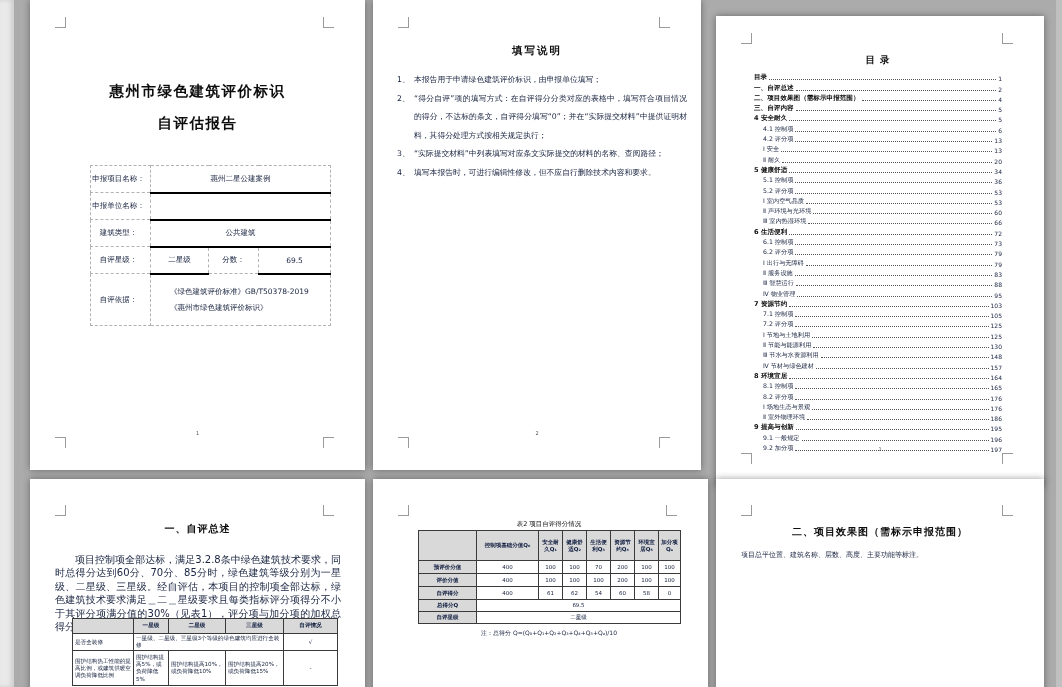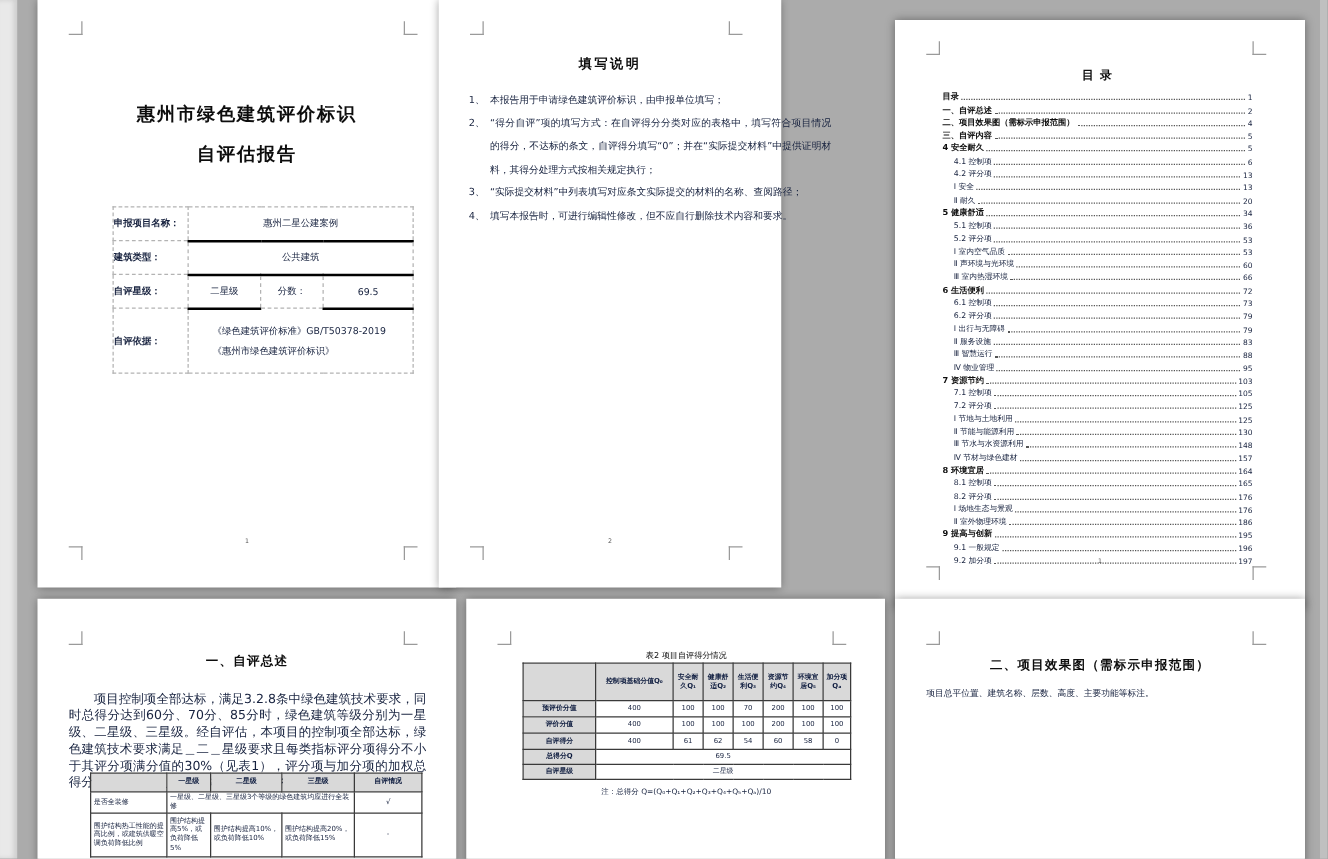--- a/index.html
+++ b/index.html
@@ -3,39 +3,39 @@
 <meta charset="utf-8">
 <style>
   *{margin:0;padding:0;box-sizing:border-box;}
   html,body{width:1062px;height:687px;overflow:hidden;}
   body{font-family:"DejaVu Sans","Liberation Sans",sans-serif;background:#ababab;}
   #canvas{position:absolute;left:0;top:0;width:1062px;height:687px;background:#ababab;overflow:hidden;}
   .left-strip{position:absolute;left:0;top:0;width:14px;height:687px;background:#e9e9e9;box-shadow:inset -3px 0 4px rgba(0,0,0,.12);}
   .right-strip{position:absolute;right:0;top:0;width:6px;height:687px;background:#cfcfcf;opacity:.6;}
   .page{position:absolute;background:#fff;box-shadow:0 0 7px rgba(0,0,0,.40);color:#141414;}
   .p1{left:30px;top:0;width:335px;height:470px;}
-  .p2{left:351px;top:0;width:274px;height:470px;}
+  .p2{left:373px;top:0;width:328px;height:470px;}
   .p3{left:716px;top:0;width:328px;height:470px;margin-top:16px;}
   .p4{left:30px;top:479px;width:335px;height:470px;}
   .p5{left:373px;top:479px;width:335px;height:470px;}
   .p6{left:716px;top:479px;width:328px;height:470px;}
   .crop{position:absolute;width:11px;height:11px;}
   .crop.tl{left:25px;top:17px;border-right:1px solid #9a9a9a;border-bottom:1px solid #9a9a9a;}
   .crop.tr{right:31px;top:17px;border-left:1px solid #9a9a9a;border-bottom:1px solid #9a9a9a;}
   .crop.bl{left:25px;top:437px;border-right:1px solid #9a9a9a;border-top:1px solid #9a9a9a;}
   .crop.br{right:31px;top:437px;border-left:1px solid #9a9a9a;border-top:1px solid #9a9a9a;}
   .row2 .crop.tl,.row2 .crop.tr{top:26px;}
   .pagenum{position:absolute;top:430px;left:0;width:100%;text-align:center;font-size:5px;color:#555;}
   
   .cover-title{position:absolute;left:0;width:100%;text-align:center;font-weight:700;font-size:14.5px;letter-spacing:1.5px;color:#0d0d0d;}
   .cover-title.t1{top:82px;}
   .cover-title.t2{top:114px;}
   .cover-table{position:absolute;left:60px;top:165px;width:240px;border-collapse:collapse;table-layout:fixed;font-size:7.5px;color:#16213e;}
   .cover-table td{border:1px dashed #b3b3b3;vertical-align:middle;overflow:hidden;}
-  .cover-table td.lbl{text-align:left;padding-right:4px;height:27px;color:#16213e;font-weight:bold;}
+  .cover-table td.lbl{text-align:center;padding-right:4px;height:27px;color:#16213e;}
   .cover-table td.lbl2{text-align:center;height:27px;}
   .cover-table td.val{text-align:center;}
   .cover-table td.uline{border-bottom:2px solid #000;}
   .cover-table td.basis{text-align:left;padding:4px 0 4px 3px;}
   .cover-table td.basis div{line-height:16px;margin-left:16px;}
   .cover-table tr.basis-tr td{height:52px;}
   .cover-table td.toplbl{vertical-align:middle;}
   .cover-date{position:absolute;left:0;top:384px;width:100%;text-align:center;font-weight:700;font-size:9.5px;color:#0d0d0d;}
   
   .ins-heading{position:absolute;left:0;top:44px;width:100%;text-align:center;font-weight:700;font-size:10.5px;letter-spacing:2px;color:#0d0d0d;}
@@ -96,20 +96,24 @@
           <col style="width:50px">
           <col style="width:72px">
         </colgroup>
       <tbody>
 
           <tr>
             <td class="lbl">申报项目名称：</td>
             <td class="val uline" colspan="3">惠州二星公建案例</td>
           </tr>
 
+          <tr>
+            <td class="lbl">申报单位名称：</td>
+            <td class="val uline" colspan="3"></td>
+          </tr>
 
           <tr>
             <td class="lbl">建筑类型：</td>
             <td class="val uline" colspan="3">公共建筑</td>
           </tr>
         </tbody>
       <tbody>
         <tr>
           <td class="lbl">自评星级：</td>
           <td class="val uline">二星级</td>

